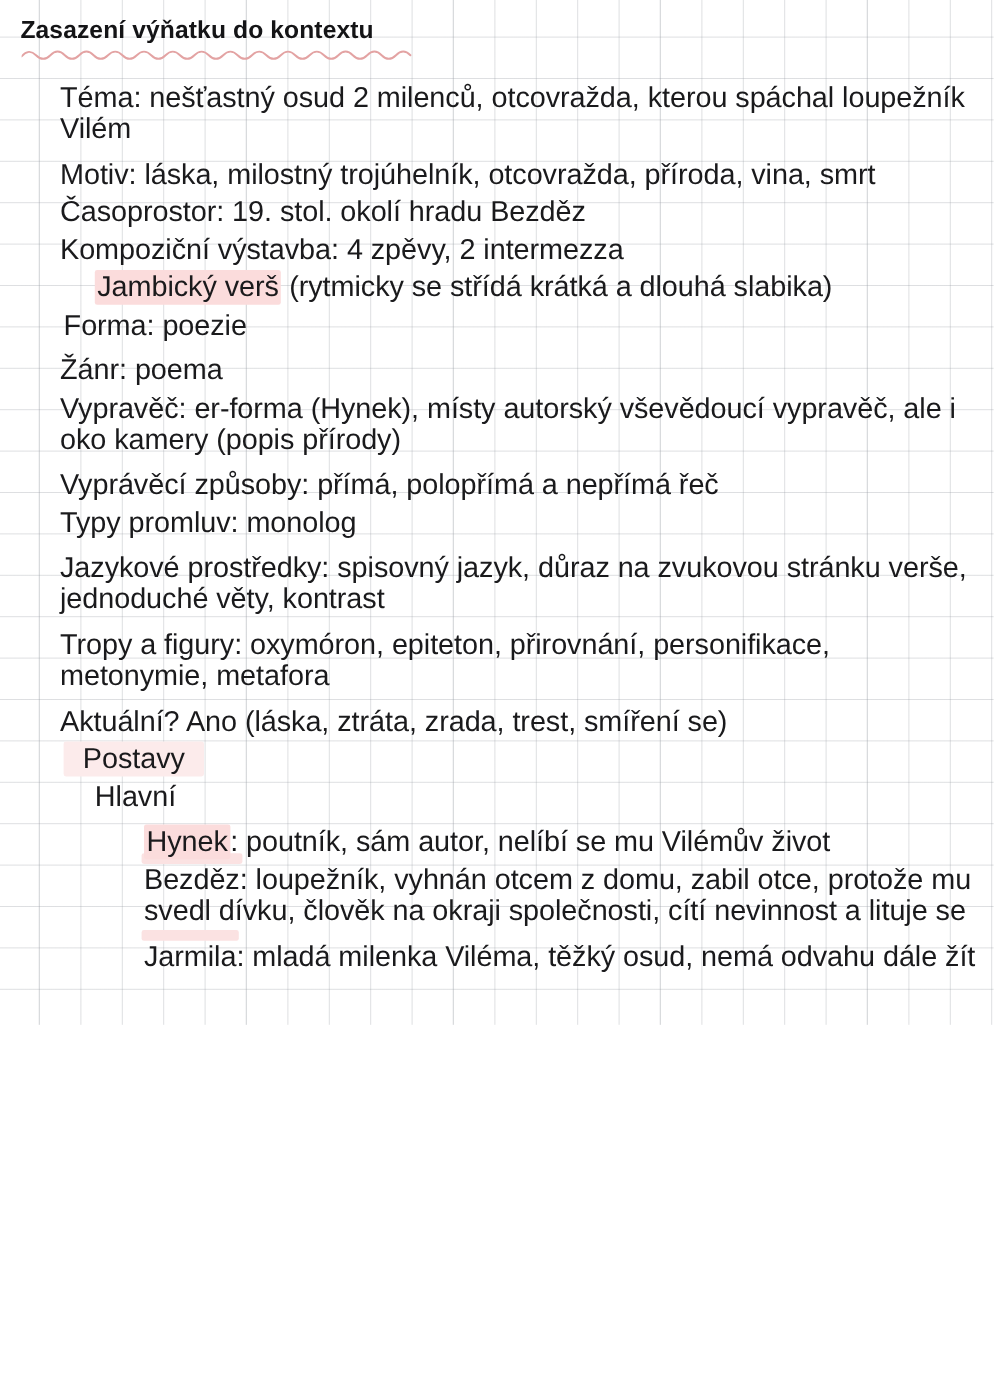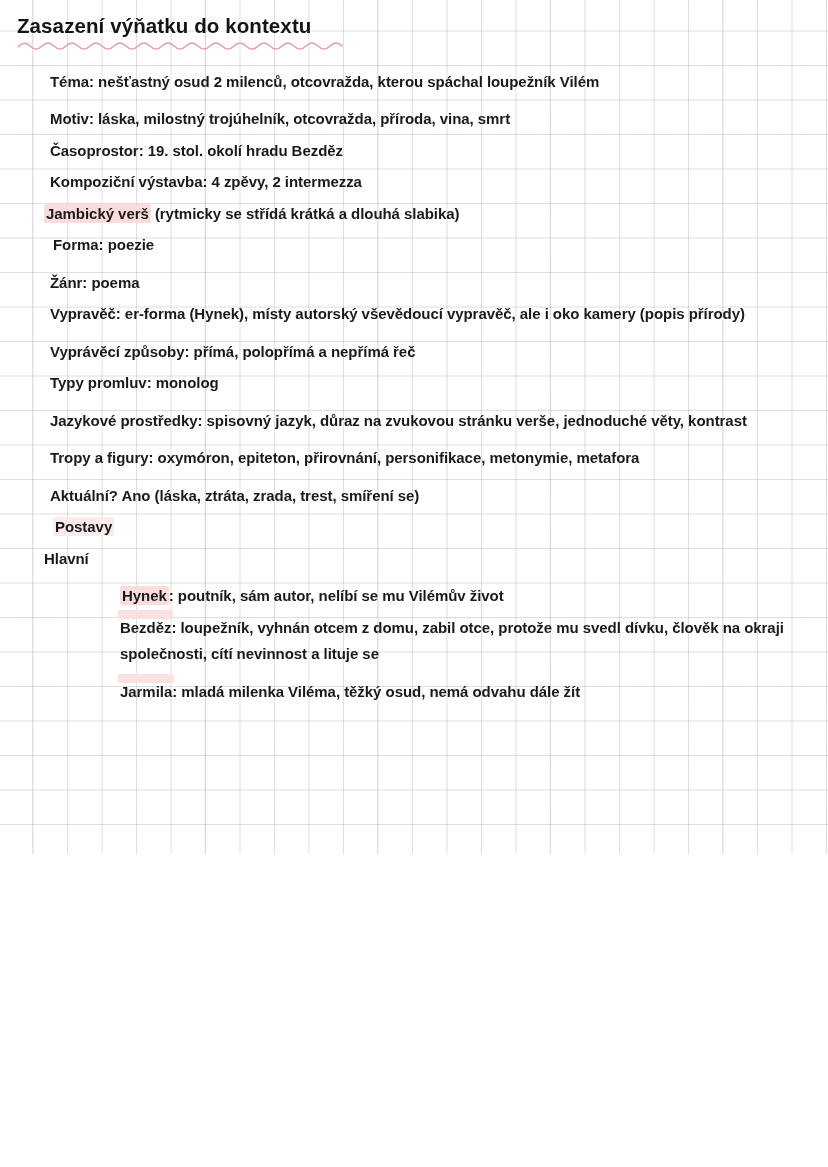--- a/index.html
+++ b/index.html
@@ -68,50 +68,49 @@
     width: 326px;
     height: 13px;
   }
 
   
   .notes {
     margin-top: 17px;
   }
   .note {
     color: #1a1a1c;
-    font-size: 15px;
+    font-size: 24px;
     line-height: 26.5px;
     letter-spacing: -0.05px;
     max-width: 770px;
     margin: 0;
     padding: 0;
-    font-weight: bold;
   }
   
   .lvl0 { margin-left: 50px; }
   .lvl0b { margin-left: 53px; }
-  .lvl1 { margin-left: 44px; }
+  .lvl1 { margin-left: 79px; }
   .lvl2 { margin-left: 120px; max-width: 700px; }
 
   
   .gap-sm { margin-top: 5px; }
   .gap-md { margin-top: 11px; }
 
   
   .hl {
     background-color: #fbdcdc;
     border-radius: 2px;
     padding: 1px 2px 1px 2px;
     box-decoration-break: clone;
     -webkit-box-decoration-break: clone;
   }
   .hl-soft {
     background-color: #fcebeb;
     border-radius: 2px;
-    padding: 1px 2px;
+    padding: 1px 16px;
     box-decoration-break: clone;
     -webkit-box-decoration-break: clone;
   }
   
   .hl-top {
     position: relative;
   }
   .hl-top::before {
     content: "";
     position: absolute;

